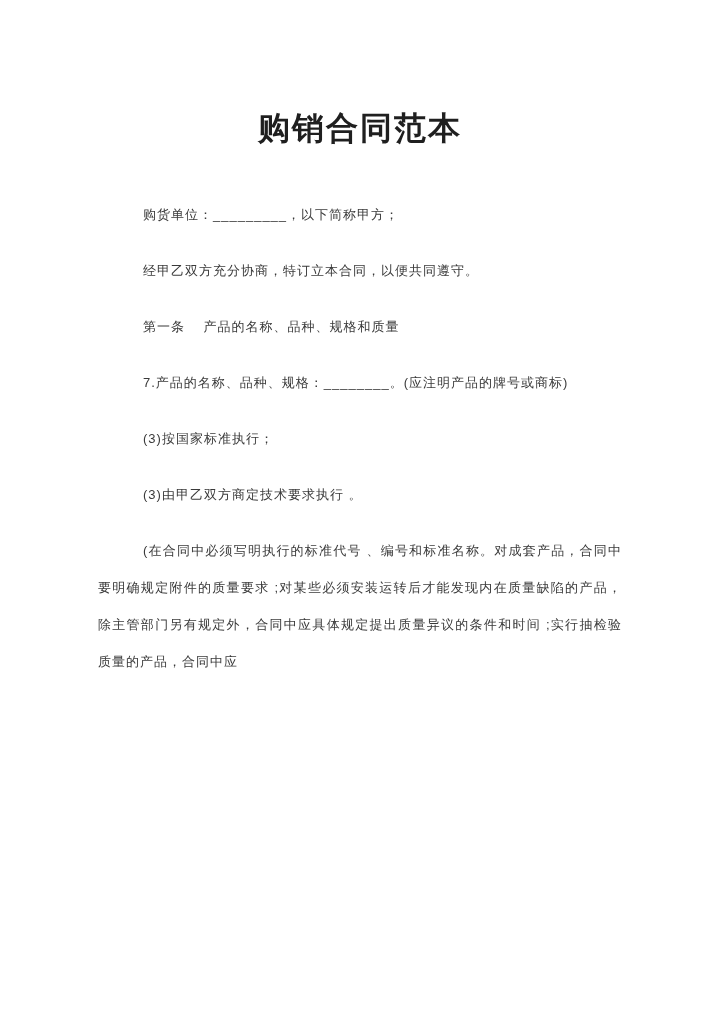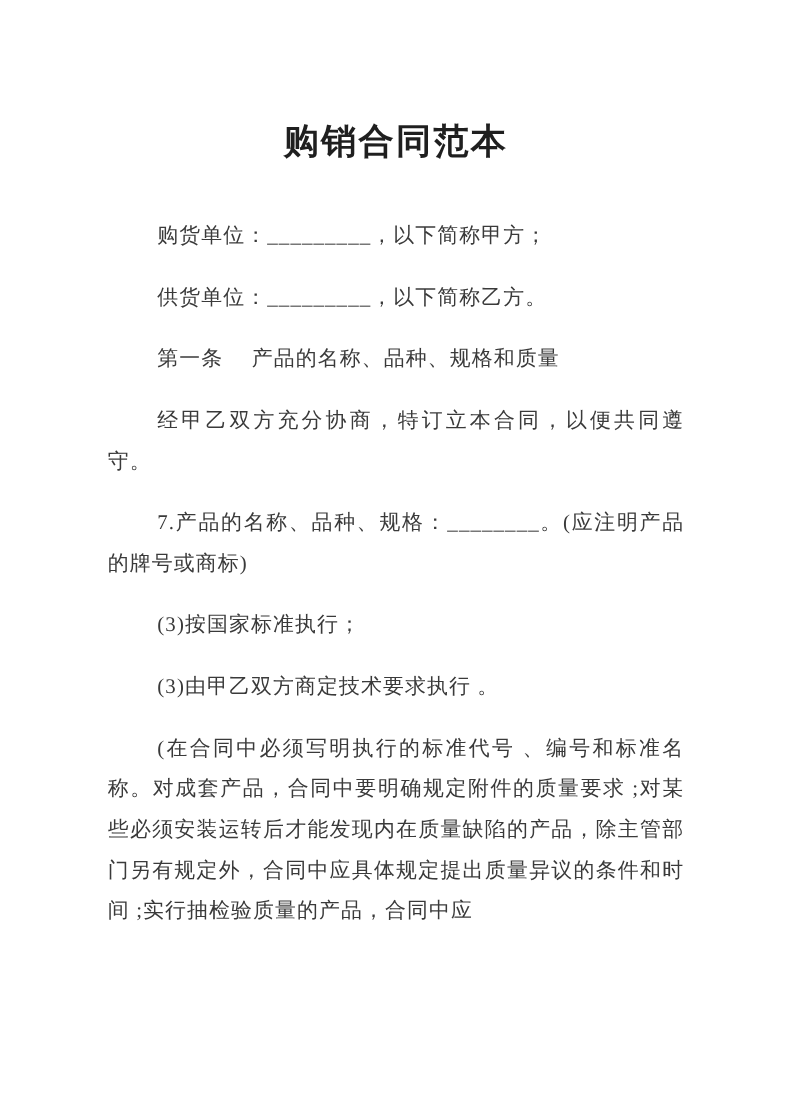--- a/index.html
+++ b/index.html
@@ -22,41 +22,40 @@
     text-align: center;
     font-family: "DejaVu Serif", "Liberation Serif", serif;
     font-weight: bold;
     font-size: 32px;
     line-height: 48px;
     letter-spacing: 2px;
     color: #1f1f1f;
   }
   .doc-body {
     margin: 0 98px;
-    font-family: Liberation Serif, serif;
-    font-size: 19px;
+    font-family: Liberation Sans, sans-serif;
+    font-size: 13px;
     line-height: 37px;
     letter-spacing: 1px;
     color: #3a3a3a;
     text-align: justify;
   }
   .doc-body p {
     margin: 0 0 19px 0;
     text-indent: 45px;
   }
 </style>
 </head>
 <body>
 
 <div class="page">
   <h1 class="doc-title">购销合同范本</h1>
 
   <div class="doc-body">
     <p>购货单位：_________，以下简称甲方；</p>
-    <p>供货单位：_________，以下简称乙方。</p>
+    <p>经甲乙双方充分协商，特订立本合同，以便共同遵守。</p>
     <p>第一条　 产品的名称、品种、规格和质量</p>
-    <p>经甲乙双方充分协商，特订立本合同，以便共同遵守。</p>
     <p>7.产品的名称、品种、规格：________。(应注明产品的牌号或商标)</p>
     <p>(3)按国家标准执行；</p>
     <p>(3)由甲乙双方商定技术要求执行 。</p>
     <p>(在合同中必须写明执行的标准代号 、编号和标准名称。对成套产品，合同中要明确规定附件的质量要求 ;对某些必须安装运转后才能发现内在质量缺陷的产品，除主管部门另有规定外，合同中应具体规定提出质量异议的条件和时间 ;实行抽检验质量的产品，合同中应</p>
   </div>
 </div>
 
 </body></html>

